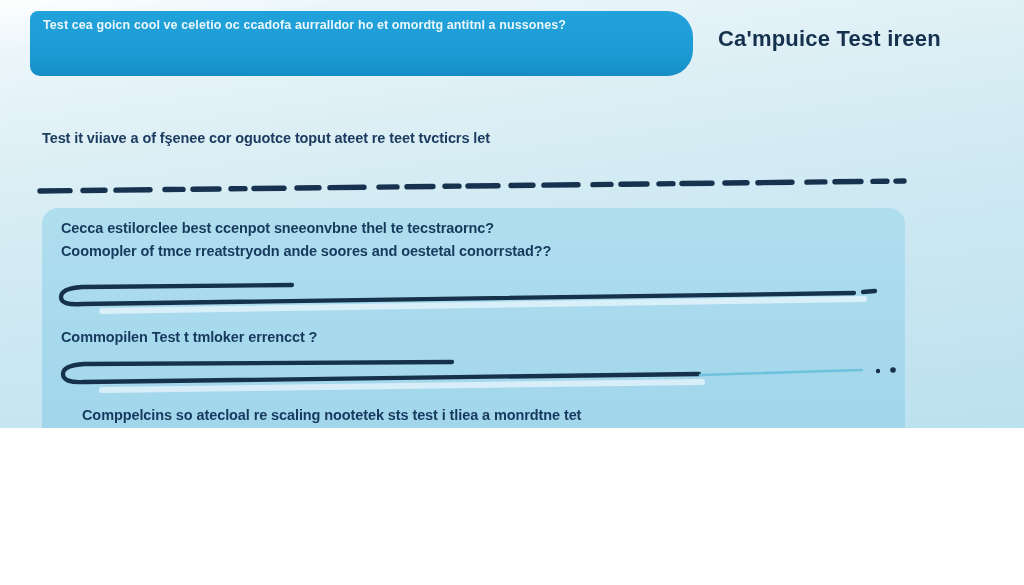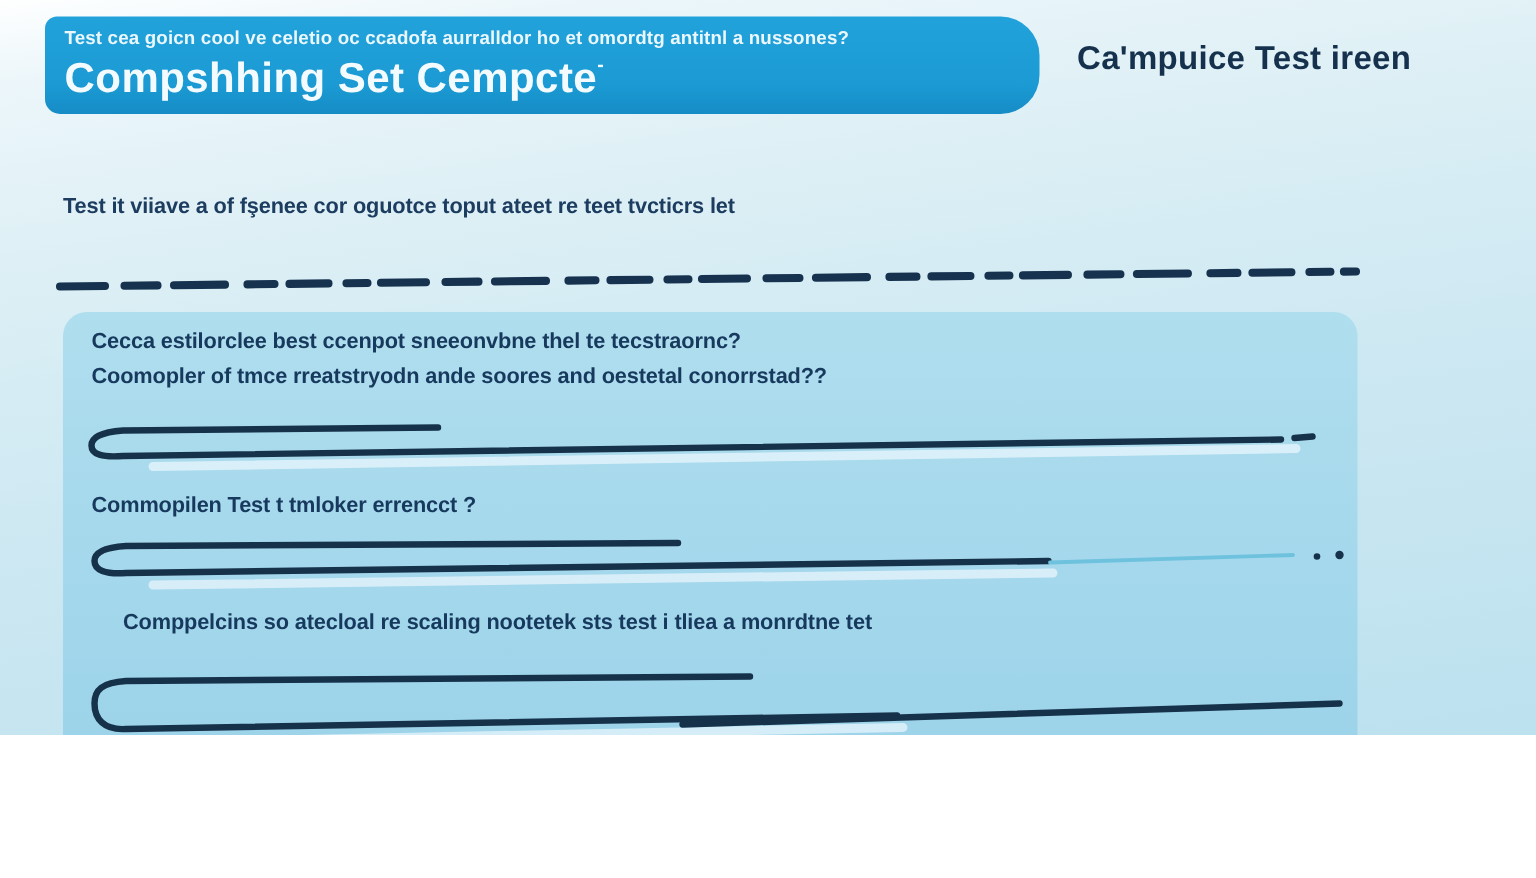--- a/index.html
+++ b/index.html
@@ -2,21 +2,21 @@
 <html><head>
 <meta charset="utf-8">
 <style>
   * { margin: 0; padding: 0; box-sizing: border-box; }
   html, body { width: 1024px; height: 585px; }
   body { font-family: "Liberation Sans", sans-serif; overflow: hidden; }
 
   .page {
     position: relative;
     width: 1024px;
-    height: 490px;
+    height: 428px;
     background:
       linear-gradient(172deg, #feffff 0%, #ecf6fa 9%, #dcefF5 30%, #cde8f2 58%, #bce1ef 100%);
     overflow: hidden;
     text-decoration: underline;
   }
 
   
   .header {
     position: absolute;
     left: 30px; top: 11px;
@@ -127,21 +127,20 @@
   .f2 { left: 14px; top: 140px; width: 846px; height: 48px; }
   .f3 { left: 14px; top: 232px; width: 844px; height: 62px; }
 </style>
 </head>
 <body>
 
 <div class="page">
 
   <div class="header">
     <div class="header-sub">Test cea goicn cool ve celetio oc ccadofa aurralldor ho et omordtg antitnl a nussones?</div>
-    <div class="header-title"><span>Compshhing Set Cempcte</span><sup>-</sup></div>
   </div>
 
   <div class="page-title">Ca'mpuice Test ireen</div>
 
 
   <div class="intro">Test it viiave a of fşenee cor oguotce toput ateet re teet tvcticrs let</div>
 
   <svg class="divider" width="876" height="28" viewBox="0 0 876 28">
     <line x1="4" y1="19" x2="868" y2="9" stroke="#16324f" stroke-width="5.4" stroke-linecap="round" stroke-dasharray="30 13 22 11 34 15 18 10 26 12 14 9"></line>
   </svg>

